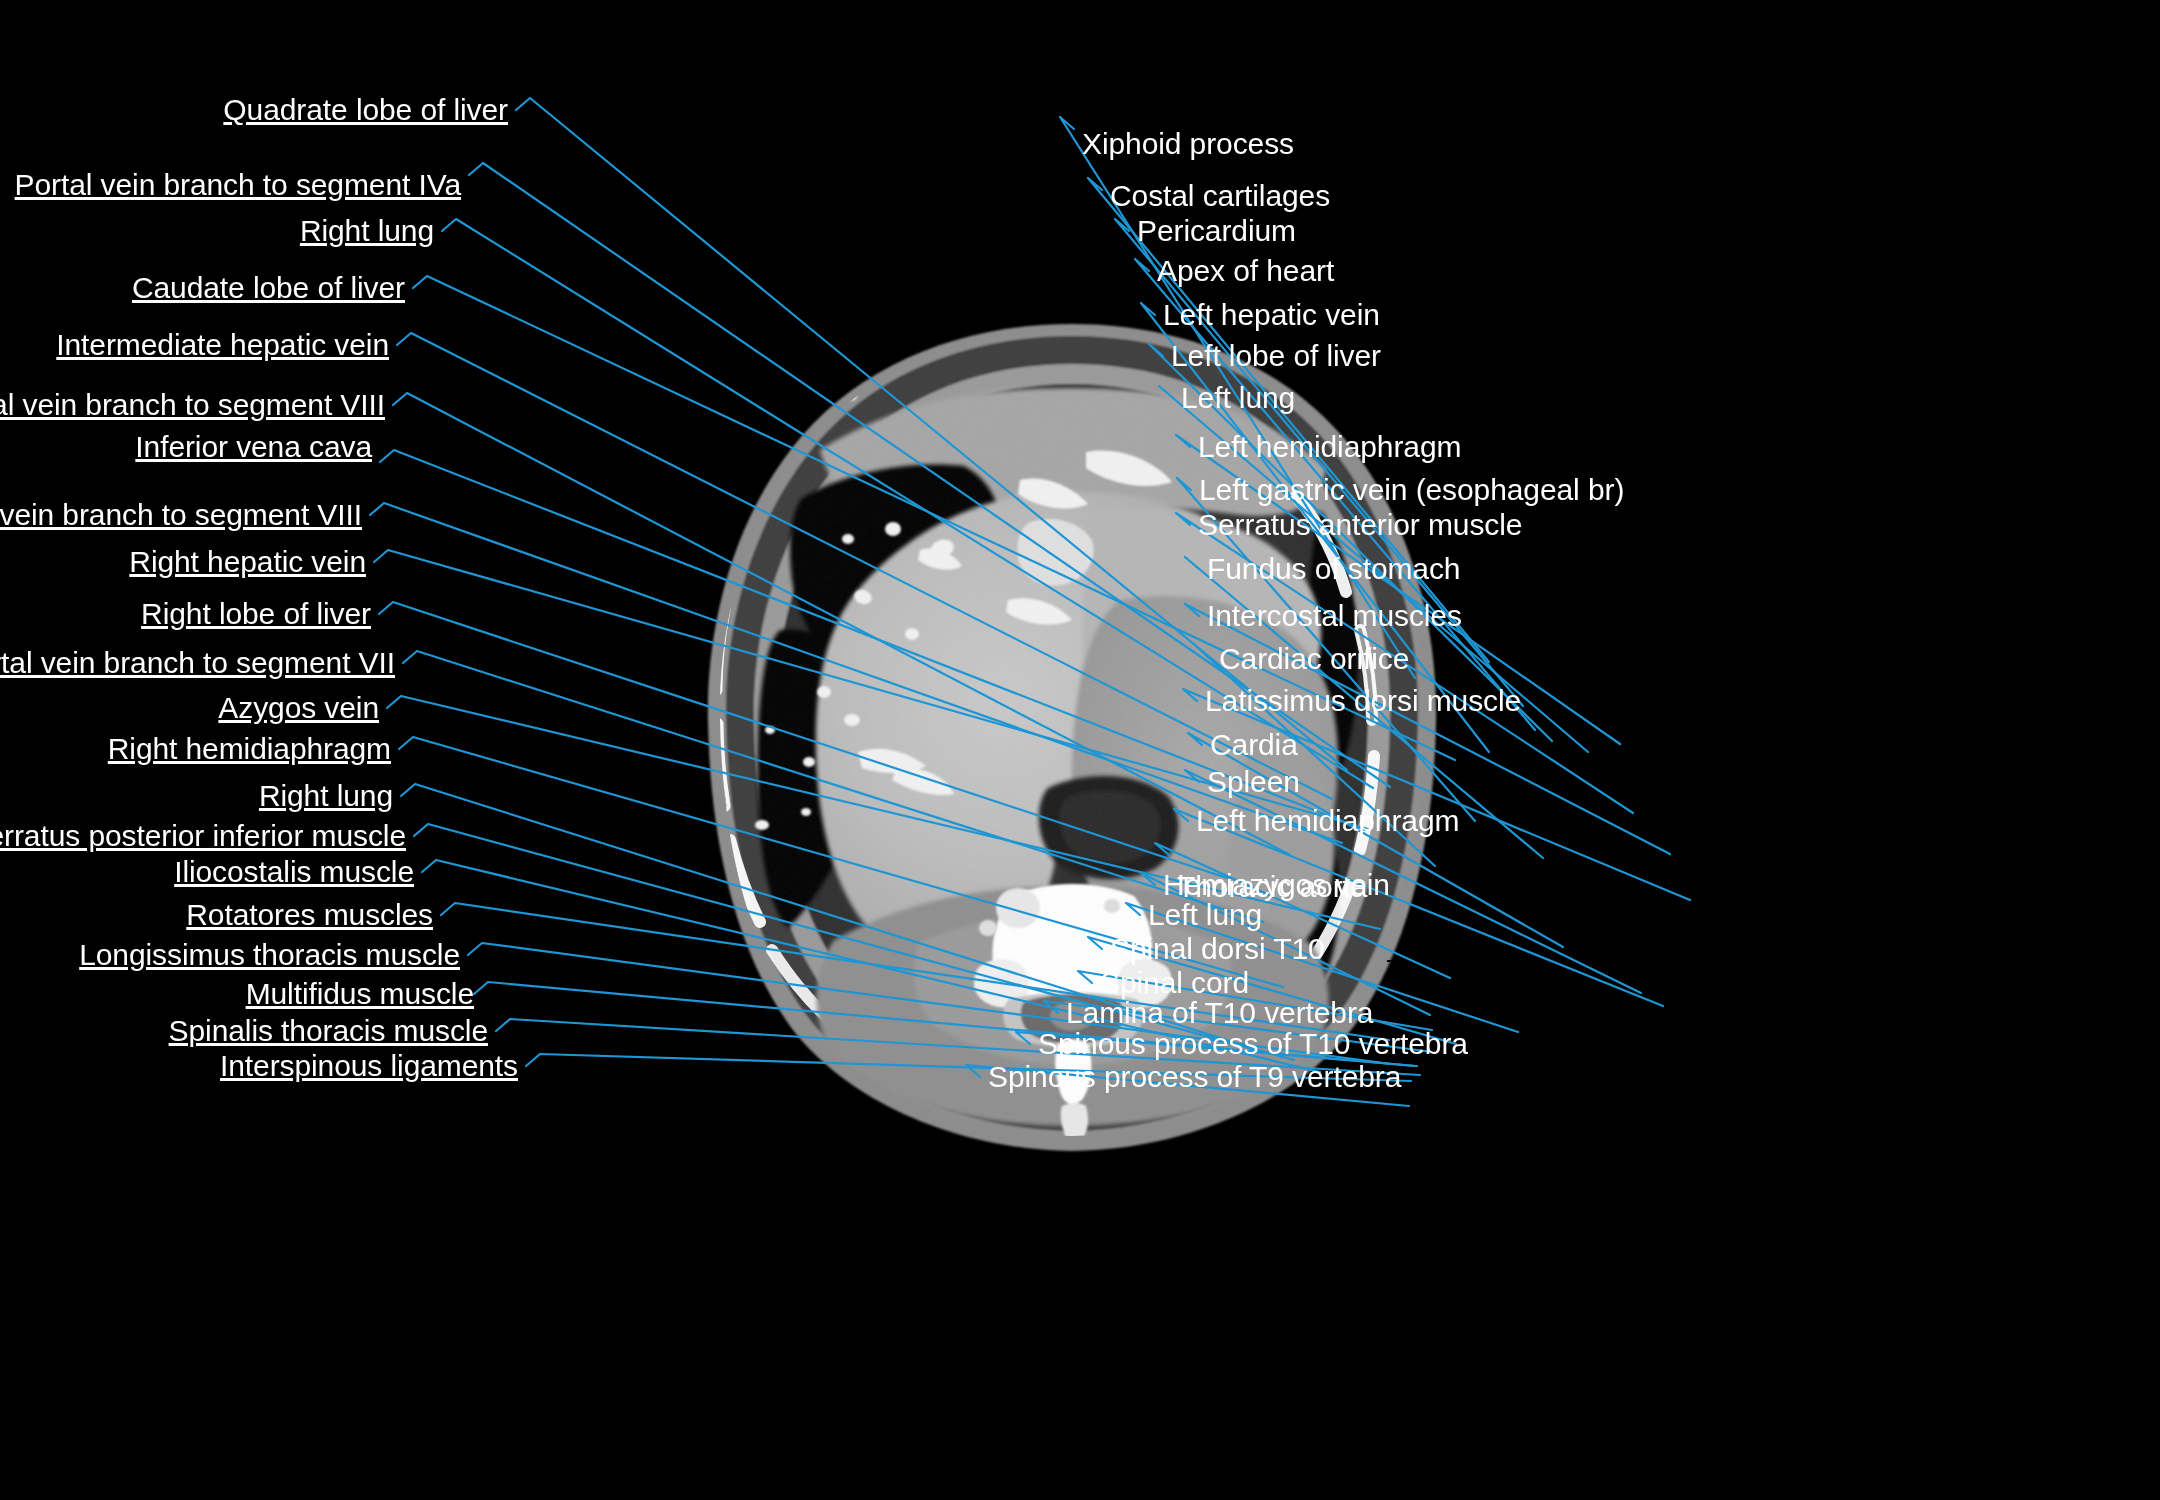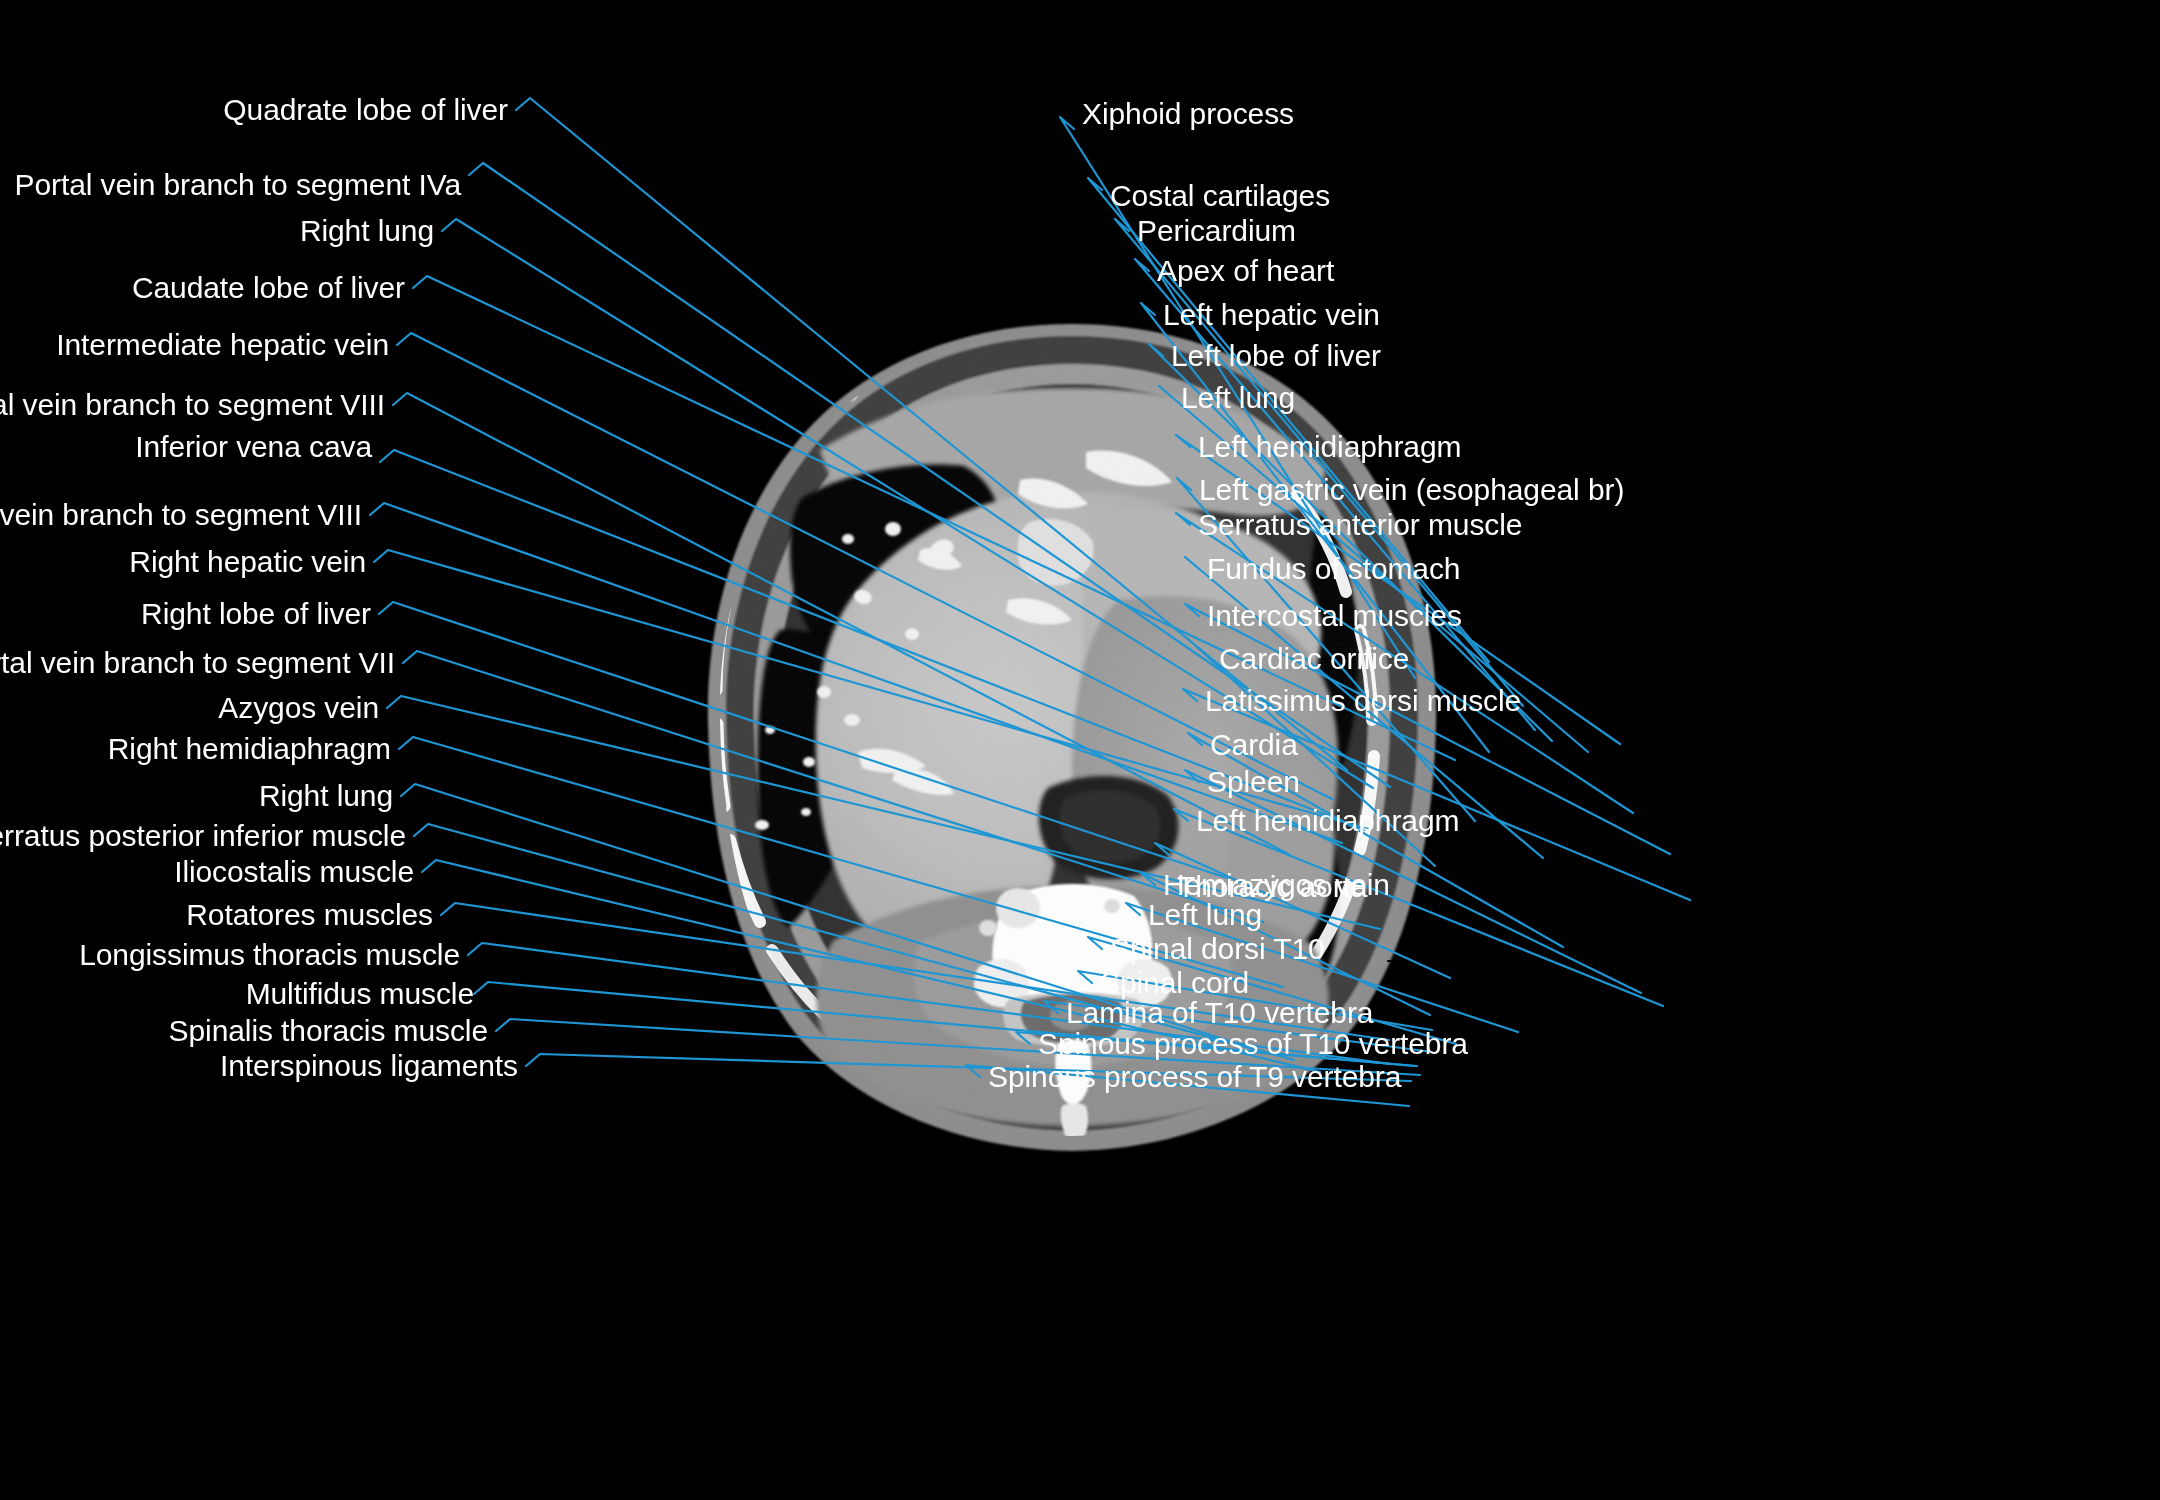--- a/index.html
+++ b/index.html
@@ -37,21 +37,21 @@
   
   .label {
     position: absolute;
     color: #ffffff;
     font-size: 30px;
     line-height: 30px;
     white-space: nowrap;
     letter-spacing: -0.1px;
     font-family: "Liberation Sans", sans-serif;
   }
-  .label.left  { transform: translate(-100%, -50%); }
+  .label.left  { transform: translate(-100%, -50%); text-decoration: underline; }
   .label.right { text-align: left;  transform: translate(0, -50%); }
 
   .img-tag {
     position: absolute;
     color: #000;
     font-size: 26px;
     font-family: "Liberation Sans", sans-serif;
     white-space: nowrap;
     transform: translate(-50%, -50%);
   }
@@ -346,21 +346,21 @@
       <div class="label left" style="left: 393px; top: 796px;">Right lung</div>
       <div class="label left" style="left: 406px; top: 836px;">Serratus posterior inferior muscle</div>
       <div class="label left" style="left: 414px; top: 872px;">Iliocostalis muscle</div>
       <div class="label left" style="left: 433px; top: 915px;">Rotatores muscles</div>
       <div class="label left" style="left: 460px; top: 955px;">Longissimus thoracis muscle</div>
       <div class="label left" style="left: 474px; top: 994px;">Multifidus muscle</div>
       <div class="label left" style="left: 488px; top: 1031px;">Spinalis thoracis muscle</div>
       <div class="label left" style="left: 518px; top: 1066px;">Interspinous ligaments</div>
     </div>
   <div id="label-layer-right">
-      <div class="label right" style="left: 1082px; top: 114px;">Xiphoid process</div>
+      <div class="label right" style="left: 1082px; top: 144px;">Xiphoid process</div>
       <div class="label right" style="left: 1110px; top: 196px;">Costal cartilages</div>
       <div class="label right" style="left: 1137px; top: 231px;">Pericardium</div>
       <div class="label right" style="left: 1157px; top: 271px;">Apex of heart</div>
       <div class="label right" style="left: 1163px; top: 315px;">Left hepatic vein</div>
       <div class="label right" style="left: 1171px; top: 356px;">Left lobe of liver</div>
       <div class="label right" style="left: 1181px; top: 398px;">Left lung</div>
       <div class="label right" style="left: 1198px; top: 447px;">Left hemidiaphragm</div>
       <div class="label right" style="left: 1199px; top: 490px;">Left gastric vein (esophageal br)</div>
       <div class="label right" style="left: 1198px; top: 525px;">Serratus anterior muscle</div>
       <div class="label right" style="left: 1207px; top: 569px;">Fundus of stomach</div>

